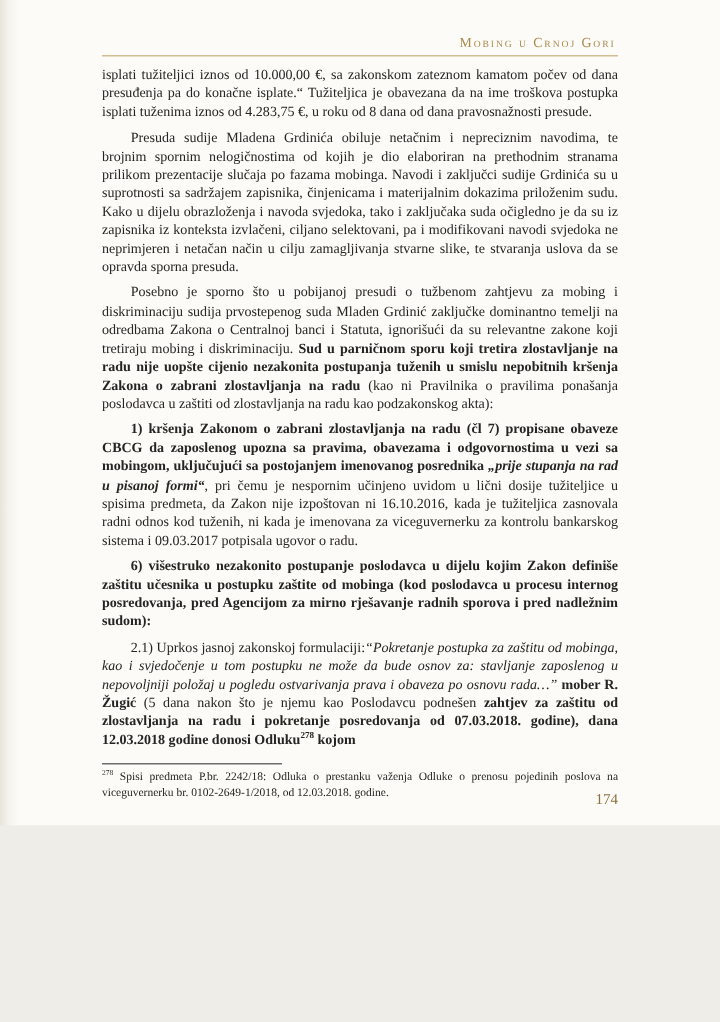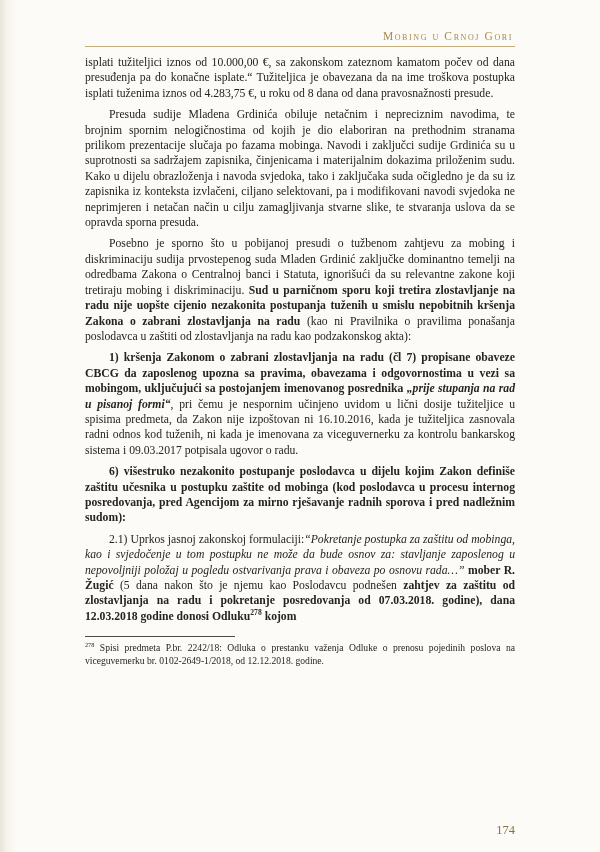--- a/index.html
+++ b/index.html
@@ -7,21 +7,21 @@
     --rule-gold: #c5ad7c;
     --text-color: #262422;
     --bg: #fcfbf7;
   }
   * { margin: 0; padding: 0; box-sizing: border-box; }
   html, body { background: #efede7; }
   body { display: flex; justify-content: center; }
   .page {
     position: relative;
     width: 600px;
-    height: 852px;
+    height: 688px;
     background: linear-gradient(90deg, #e7e4dc 0px, #f5f3ec 7px, var(--bg) 16px);
     font-family: "Liberation Serif", "DejaVu Serif", serif;
     color: var(--text-color);
     padding: 30px 85px 0 85px;
     overflow: hidden;
   }
   .running-head {
     text-align: right;
     font-variant: small-caps;
     letter-spacing: 1.6px;
@@ -77,18 +77,18 @@
       <p class="para"><span>isplati tužiteljici iznos od 10.000,00 €, sa zakonskom zateznom kamatom počev od dana presuđenja pa do konačne isplate.“ Tužiteljica je obavezana da na ime troškova postupka isplati tuženima iznos od 4.283,75 €, u roku od 8 dana od dana pravosnažnosti presude.</span></p>
       <p class="para indent"><span>Presuda sudije Mladena Grdinića obiluje netačnim i nepreciznim navodima, te brojnim spornim nelogičnostima od kojih je dio elaboriran na prethodnim stranama prilikom prezentacije slučaja po fazama mobinga. Navodi i zaključci sudije Grdinića su u suprotnosti sa sadržajem zapisnika, činjenicama i materijalnim dokazima priloženim sudu. Kako u dijelu obrazloženja i navoda svjedoka, tako i zaključaka suda očigledno je da su iz zapisnika iz konteksta izvlačeni, ciljano selektovani, pa i modifikovani navodi svjedoka ne neprimjeren i netačan način u cilju zamagljivanja stvarne slike, te stvaranja uslova da se opravda sporna presuda.</span></p>
       <p class="para indent"><span>Posebno je sporno što u pobijanoj presudi o tužbenom zahtjevu za mobing i diskriminaciju sudija prvostepenog suda Mladen Grdinić zaključke dominantno temelji na odredbama Zakona o Centralnoj banci i Statuta, ignorišući da su relevantne zakone koji tretiraju mobing i diskriminaciju. </span><span class="b">Sud u parničnom sporu koji tretira zlostavljanje na radu nije uopšte cijenio nezakonita postupanja tuženih u smislu nepobitnih kršenja Zakona o zabrani zlostavljanja na radu </span><span>(kao ni Pravilnika o pravilima ponašanja poslodavca u zaštiti od zlostavljanja na radu kao podzakonskog akta):</span></p>
       <p class="para indent"><span class="b">1) kršenja Zakonom o zabrani zlostavljanja na radu (čl 7) propisane obaveze CBCG da zaposlenog upozna sa pravima, obavezama i odgovornostima u vezi sa mobingom, uključujući sa postojanjem imenovanog posrednika </span><span class="b i">„prije stupanja na rad u pisanoj formi“</span><span>, pri čemu je nespornim učinjeno uvidom u lični dosije tužiteljice u spisima predmeta, da Zakon nije izpoštovan ni 16.10.2016, kada je tužiteljica zasnovala radni odnos kod tuženih, ni kada je imenovana za viceguvernerku za kontrolu bankarskog sistema i 09.03.2017 potpisala ugovor o radu.</span></p>
       <p class="para indent"><span class="b">6) višestruko nezakonito postupanje poslodavca u dijelu kojim Zakon definiše zaštitu učesnika u postupku zaštite od mobinga (kod poslodavca u procesu internog posredovanja, pred Agencijom za mirno rješavanje radnih sporova i pred nadležnim sudom):</span></p>
       <p class="para indent"><span>2.1) Uprkos jasnoj zakonskoj formulaciji:</span><span class="i">“Pokretanje postupka za zaštitu od mobinga, kao i svjedočenje u tom postupku ne može da bude osnov za: stavljanje zaposlenog u nepovoljniji položaj u pogledu ostvarivanja prava i obaveza po osnovu rada…”</span><span> </span><span class="b">mober R. Žugić </span><span>(5 dana nakon što je njemu kao Poslodavcu podnešen </span><span class="b">zahtjev za zaštitu od zlostavljanja na radu i pokretanje posredovanja od 07.03.2018. godine), dana 12.03.2018 godine donosi Odluku</span><sup class="b">278</sup><span class="b"> kojom</span></p>
     </main>
 
   <div class="footnote-block">
     <div class="footnote-rule"></div>
-    <div class="footnote-text"><sup class="">278</sup><span> Spisi predmeta P.br. 2242/18: Odluka o prestanku važenja Odluke o prenosu pojedinih poslova na viceguvernerku br. 0102-2649-1/2018, od 12.12.2018. godine.</span></div>
+    <div class="footnote-text"><sup class="">278</sup><span> Spisi predmeta P.br. 2242/18: Odluka o prestanku važenja Odluke o prenosu pojedinih poslova na viceguvernerku br. 0102-2649-1/2018, od 12.03.2018. godine.</span></div>
   </div>
 
   <div class="page-number">174</div>
 
 </div>
 
 </body></html>

